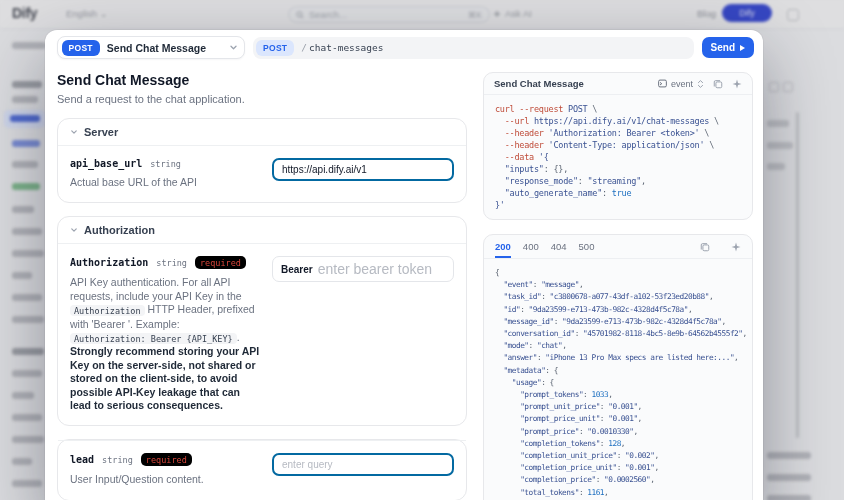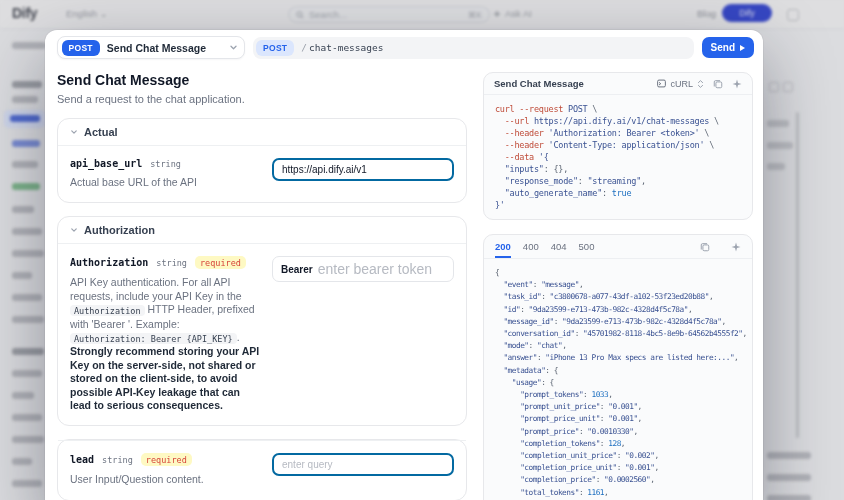--- a/index.html
+++ b/index.html
@@ -53,21 +53,21 @@
   .card{border:1px solid #e7e8eb;border-radius:12px;margin-top:13px;background:#fff;}
   .card-head{display:flex;align-items:center;gap:6px;padding:7px 12px;cursor:pointer;}
   .card-head-label{font-size:11px;font-weight:600;color:#374151;}
   .card-divider{height:1px;background:#eef0f2;}
   .card-body{padding:12px 12px 13px;}
   .frow{display:flex;align-items:flex-start;gap:12px;}
   .finfo{flex:1;min-width:0;}
   .fline{display:flex;align-items:center;gap:8px;}
   .fname{font-family:"DejaVu Sans Mono",monospace;font-size:10px;font-weight:700;color:#111827;}
   .ftype{font-family:"DejaVu Sans Mono",monospace;font-size:8.5px;color:#6b7280;}
-  .freq{font-family:"DejaVu Sans Mono",monospace;font-size:8.5px;color:#d6453a;background:#fef9c3;border-radius:5px;padding:1.5px 5px;}
+  .freq{font-family:"DejaVu Sans Mono",monospace;font-size:8.5px;color:#d6453a;background:#000000;border-radius:5px;padding:1.5px 5px;}
   .fdesc{font-size:10.5px;color:#6b7280;margin-top:7px;line-height:13.4px;}
   .fdesc .rt-bold{color:#1f2937;font-weight:700;}
   .fdesc .rt-code{font-family:"DejaVu Sans Mono",monospace;font-size:8.5px;background:#f3f4f6;border-radius:4px;padding:0.5px 4px;color:#374151;white-space:nowrap;}
   .txt-input{width:182px;flex-shrink:0;box-sizing:border-box;border:2px solid #0369a1;border-radius:7px;padding:4px 8px;font-size:10px;color:#111827;font-family:inherit;background:#fff;outline:none;}
   .txt-input::placeholder{color:#b6bac2;}
   .bearer-box{width:182px;flex-shrink:0;box-sizing:border-box;border:1px solid #e4e6ea;border-radius:7px;padding:4px 8px;display:flex;gap:5px;align-items:center;background:#fff;cursor:text;}
   .bearer-prefix{font-size:10px;font-weight:700;color:#111827;}
   .bearer-ph{font-size:14px;color:#b6bac2;}
 
   .right-col{width:270px;flex-shrink:0;}
@@ -175,21 +175,21 @@
 
     <div class="left-col">
       <h1 class="page-title">Send Chat Message</h1>
       <p class="page-sub">Send a request to the chat application.</p>
 
       <div class="card">
         <div class="card-head">
           <svg width="8" height="8" viewBox="0 0 10 10">
               <path d="M2.2 3.6 L5 6.4 L7.8 3.6" stroke="#9ca3af" stroke-width="1.5" fill="none" stroke-linecap="round" stroke-linejoin="round"></path>
             </svg>
-          <span class="card-head-label">Actual</span>
+          <span class="card-head-label">Server</span>
         </div>
         <div class="card-divider"></div>
         <div class="card-body">
           <div class="frow">
             <div class="finfo">
               <div class="fline">
                 <span class="fname">api_base_url</span>
                 <span class="ftype">string</span>
               </div>
               <div class="fdesc">Actual base URL of the API</div>
@@ -247,21 +247,21 @@
     <div class="right-col">
 
       <div class="code-card">
         <div class="code-head">
           <span class="code-title">Send Chat Message</span>
           <span class="lang-select">
             <svg width="9" height="9" viewBox="0 0 10 10">
                 <rect x="0.7" y="1.2" width="8.6" height="7.6" rx="1.5" fill="none" stroke="#6b7280" stroke-width="1.1"></rect>
                 <path d="M2.6 4 L4.2 5.2 L2.6 6.4" fill="none" stroke="#6b7280" stroke-width="1.1" stroke-linecap="round" stroke-linejoin="round"></path>
               </svg>
-            <span>cURL</span>
+            <span>event</span>
             <svg width="7" height="10" viewBox="0 0 8 12">
                 <path d="M1.5 4.4 L4 1.9 L6.5 4.4" fill="none" stroke="#9ca3af" stroke-width="1.2" stroke-linecap="round" stroke-linejoin="round"></path>
                 <path d="M1.5 7.6 L4 10.1 L6.5 7.6" fill="none" stroke="#9ca3af" stroke-width="1.2" stroke-linecap="round" stroke-linejoin="round"></path>
               </svg>
           </span>
           <button class="icon-btn">
             <svg width="10" height="10" viewBox="0 0 12 12">
                 <rect x="3.5" y="3.5" width="7" height="7" rx="1.5" fill="none" stroke="#9ca3af" stroke-width="1.2"></rect>
                 <path d="M8.5 2 H3 A1.5 1.5 0 0 0 1.5 3.5 V9" fill="none" stroke="#9ca3af" stroke-width="1.2"></path>
               </svg>

